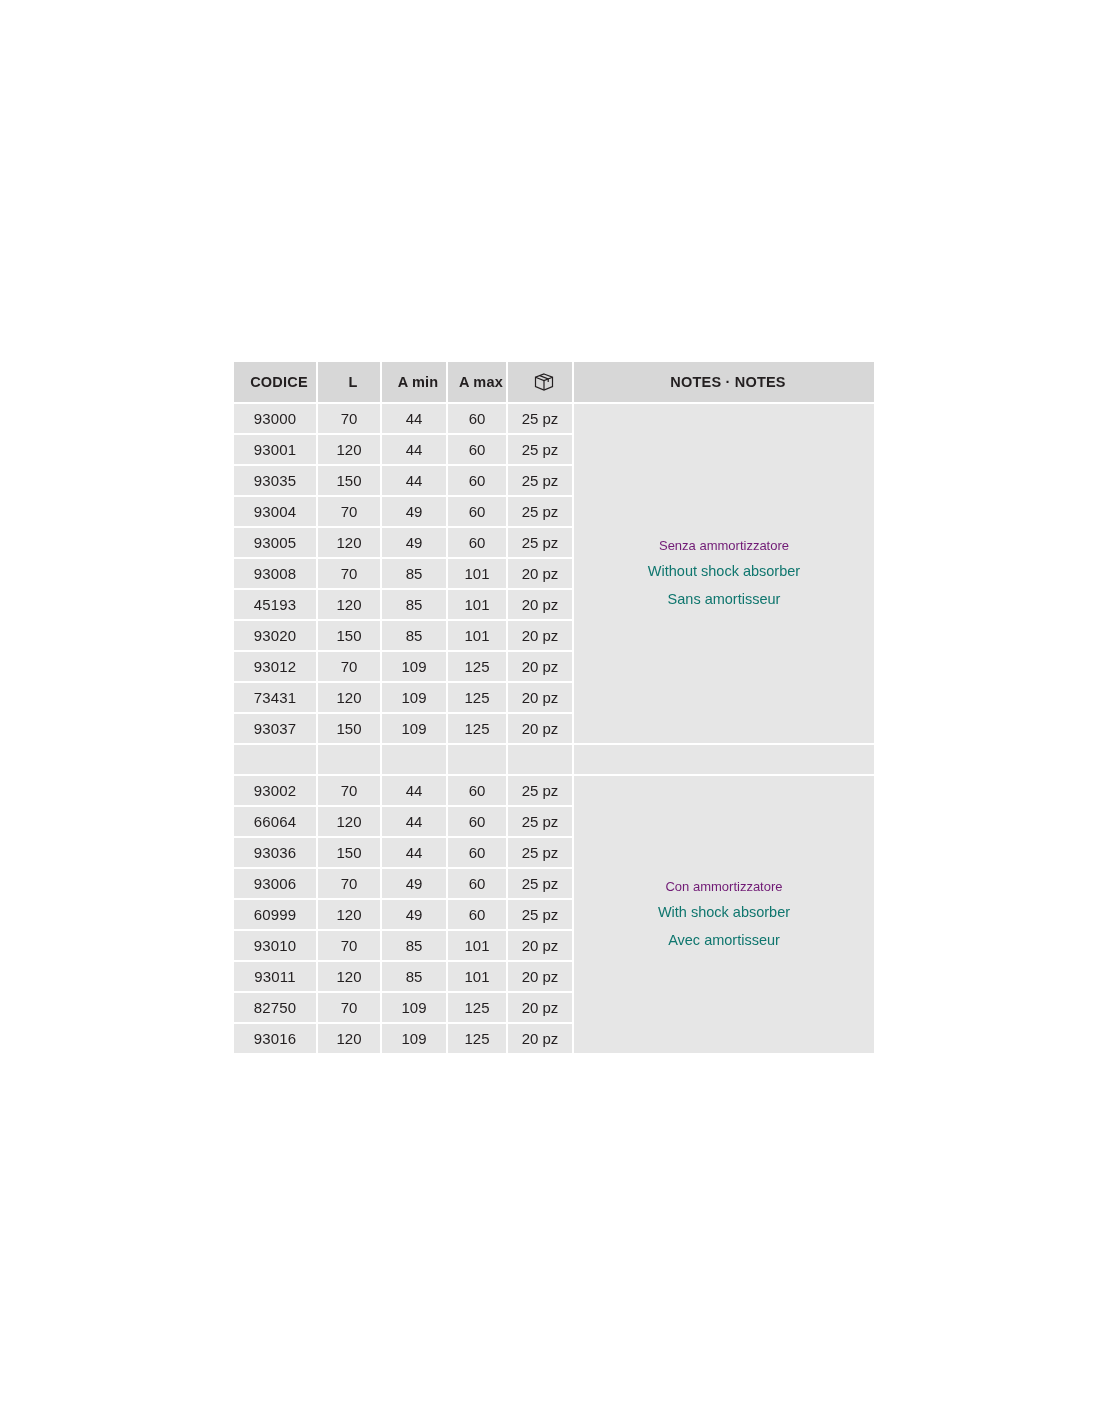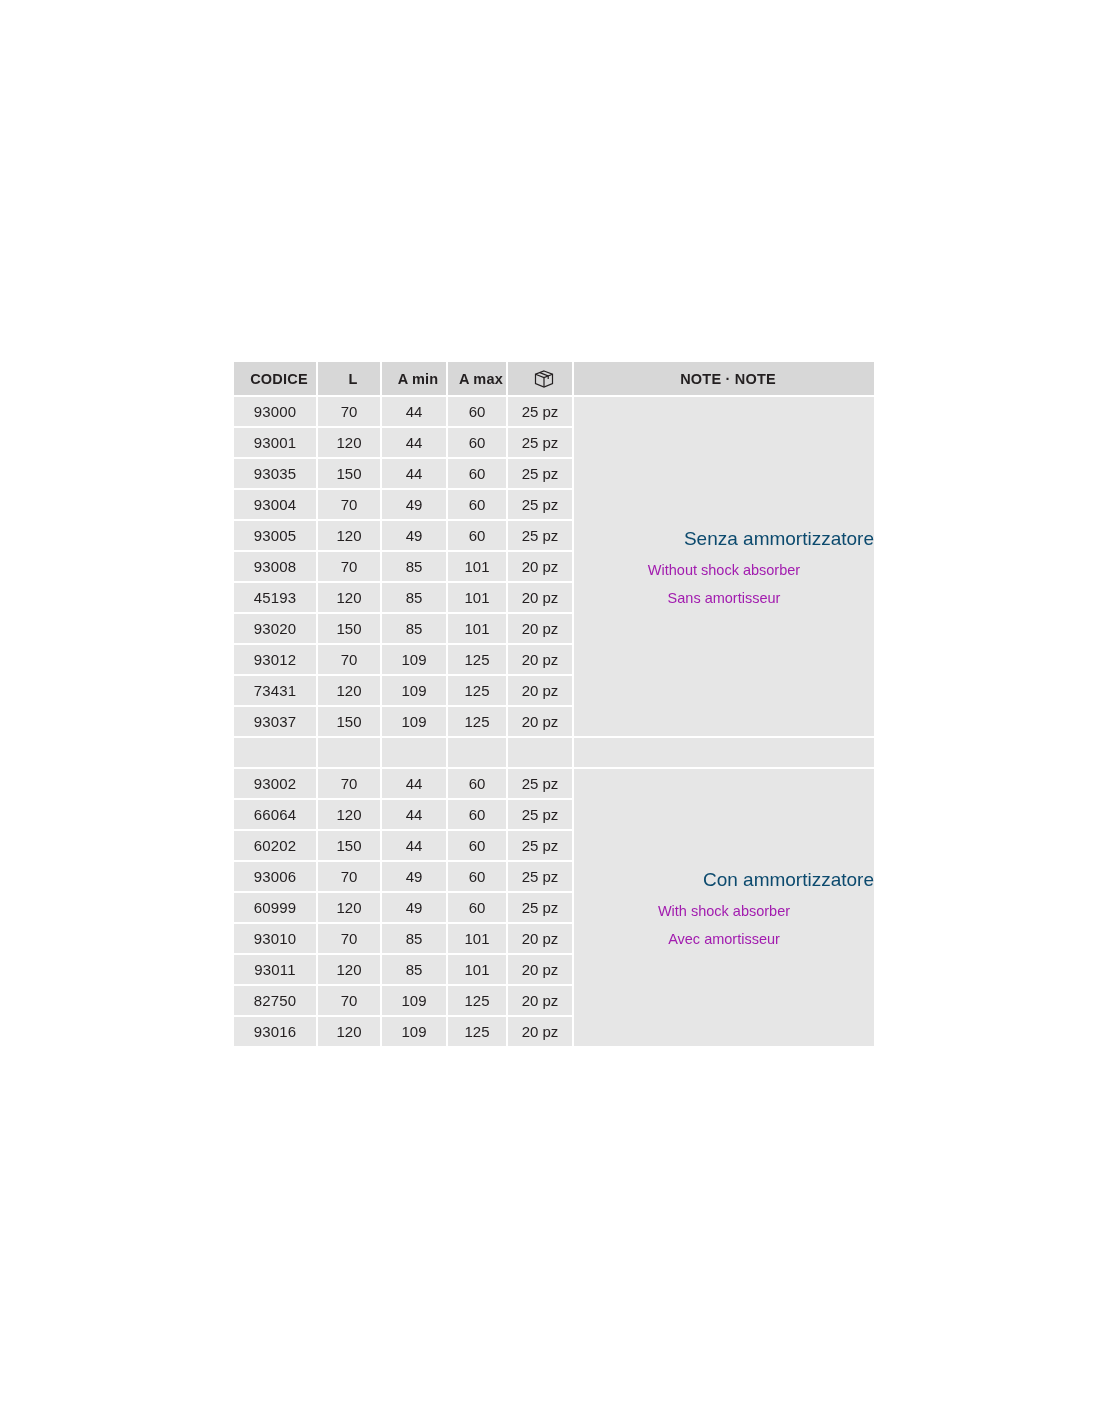--- a/index.html
+++ b/index.html
@@ -31,21 +31,21 @@
     vertical-align: middle;
     color: #231f20;
     font-size: 15px;
     height: 29px;
     padding: 0;
     font-weight: normal;
   }
   table.spec thead th {
     font-weight: bold;
     font-size: 14.5px;
-    height: 33px;
+    height: 40px;
     letter-spacing: 0.2px;
     background: #d7d7d7;
     padding-left: 8px;
   }
   col.c-code { width: 82px; }
   col.c-l    { width: 62px; }
   col.c-amin { width: 64px; }
   col.c-amax { width: 58px; }
   col.c-pack { width: 64px; }
   col.c-note { width: 300px; }
@@ -54,27 +54,26 @@
     font-size: 15px;
   }
   td.code { letter-spacing: 0.2px; }
 
   td.note {
     background: #e8e8e8;
     line-height: 1.9;
     padding: 0 10px;
   }
   .note-it {
-    color: #0c4a6e;
-    font-size: 19px;
+    color: #701a75;
+    font-size: 13px;
     display: block;
-    text-align: right;
   }
   .note-en, .note-fr {
-    color: #a21caf;
+    color: #0f766e;
     font-size: 14.5px;
     display: block;
   }
   .pack-icon svg { display: block; margin: 0 auto; }
   .gap-row td {
     background: transparent;
     height: 3px;
     padding: 0;
   }
 </style>
@@ -100,21 +99,21 @@
         <th>
           <span class="pack-icon">
             <svg width="22" height="20" viewBox="0 0 22 20" fill="none" stroke="#231f20" stroke-width="1.2">
               <path d="M11 2 L19.5 5.2 L19.5 14.5 L11 18 L2.5 14.5 L2.5 5.2 Z"></path>
               <path d="M2.5 5.2 L11 8.6 L19.5 5.2"></path>
               <path d="M11 8.6 L11 18"></path>
               <path d="M6.8 3.6 L15.2 7.0 L15.2 10.0"></path>
             </svg>
           </span>
         </th>
-        <th>NOTE · NOTE</th>
+        <th>NOTES · NOTES</th>
       </tr>
     </thead>
     <tbody>
 
       <tr>
         <td class="code">93000</td>
         <td class="l">70</td>
         <td class="amin">44</td>
         <td class="amax">60</td>
         <td class="pack">25 pz</td>
@@ -217,21 +216,21 @@
         </td>
       </tr>
       <tr>
         <td class="code">66064</td>
         <td class="l">120</td>
         <td class="amin">44</td>
         <td class="amax">60</td>
         <td class="pack">25 pz</td>
       </tr>
       <tr>
-        <td class="code">60202</td>
+        <td class="code">93036</td>
         <td class="l">150</td>
         <td class="amin">44</td>
         <td class="amax">60</td>
         <td class="pack">25 pz</td>
       </tr>
       <tr>
         <td class="code">93006</td>
         <td class="l">70</td>
         <td class="amin">49</td>
         <td class="amax">60</td>

